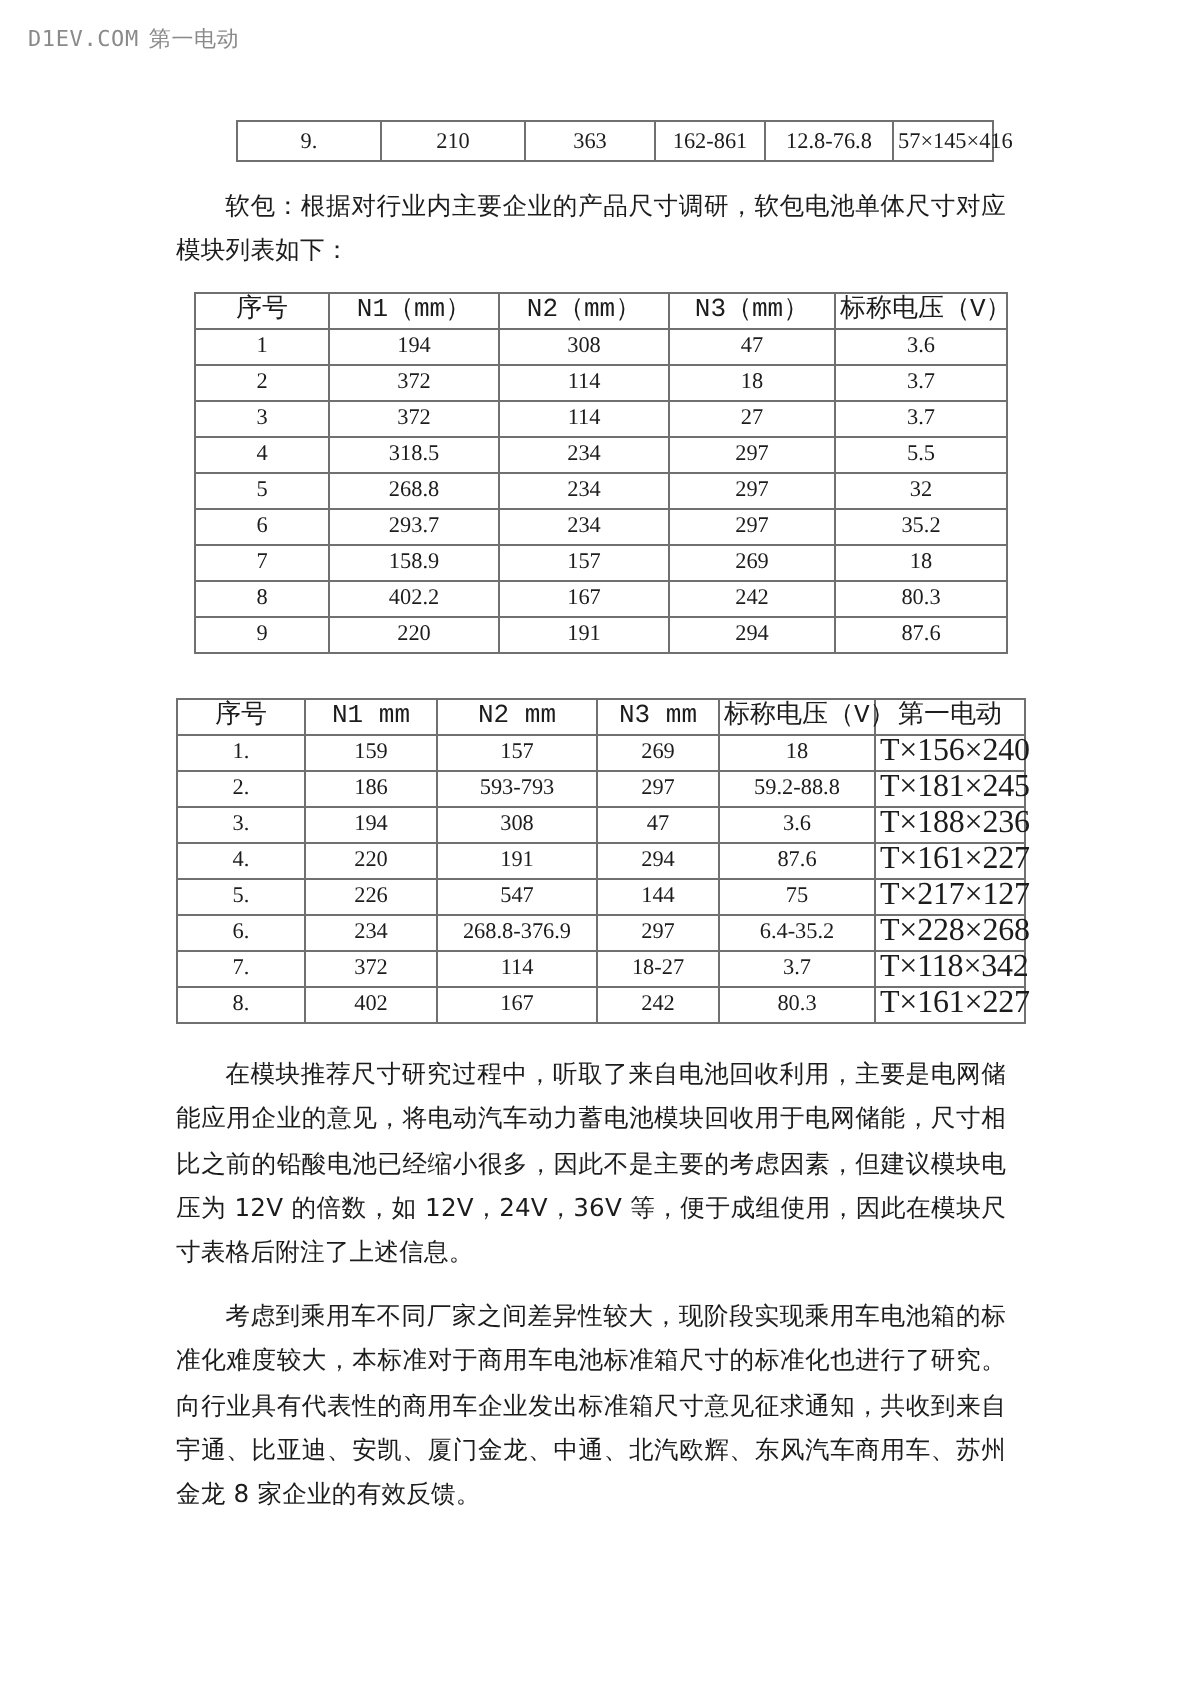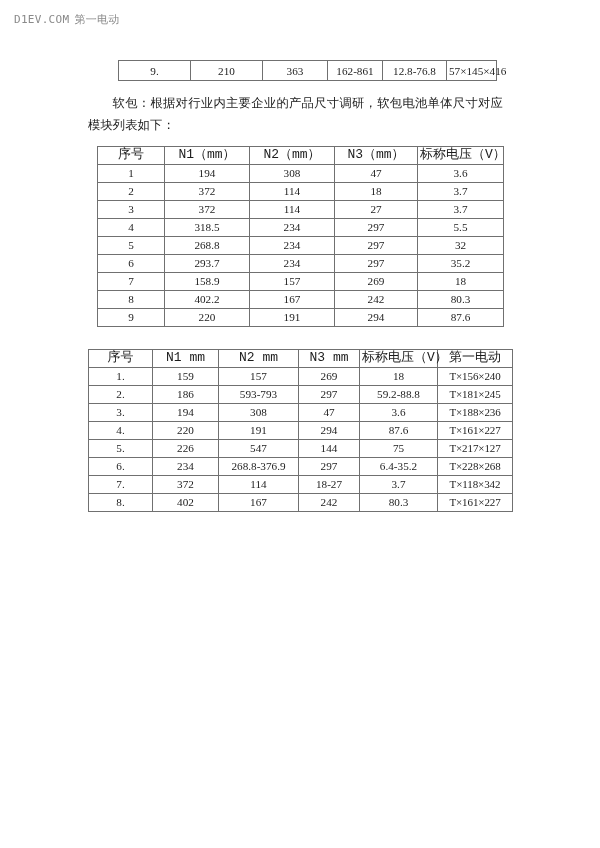--- a/index.html
+++ b/index.html
@@ -116,21 +116,21 @@
 
   
   .tbl-wrap-3 { padding-left: 88px; }
   table.tbl-3 { width: 424px; table-layout: fixed; }
   .tbl-3 col.c1 { width: 64px; }
   .tbl-3 col.c2 { width: 66px; }
   .tbl-3 col.c3 { width: 80px; }
   .tbl-3 col.c4 { width: 61px; }
   .tbl-3 col.c5 { width: 78px; }
   .tbl-3 col.c6 { width: 75px; }
-  .tbl-3 td.dim { font-size: 11px; letter-spacing: -0.1px; }
+  .tbl-3 td.dim { font-size: 16px; letter-spacing: -0.1px; }
 </style>
 </head>
 <body>
 
 <div class="page">
 
   <div class="watermark">
     <span>D1EV.COM</span><span class="wm-cn">第一电动</span>
   </div>
 
@@ -340,18 +340,20 @@
               <td>242</td>
               <td>80.3</td>
               <td class="dim">T×161×227</td>
             </tr>
           </tbody>
       </table>
     </div>
 
     <div class="gap-d"></div>
 
+    <p class="para">在模块推荐尺寸研究过程中，听取了来自电池回收利用，主要是电网储能应用企业的意见，将电动汽车动力蓄电池模块回收用于电网储能，尺寸相比之前的铅酸电池已经缩小很多，因此不是主要的考虑因素，但建议模块电压为 12V 的倍数，如 12V，24V，36V 等，便于成组使用，因此在模块尺寸表格后附注了上述信息。</p>
 
     <div class="gap-a"></div>
 
+    <p class="para">考虑到乘用车不同厂家之间差异性较大，现阶段实现乘用车电池箱的标准化难度较大，本标准对于商用车电池标准箱尺寸的标准化也进行了研究。向行业具有代表性的商用车企业发出标准箱尺寸意见征求通知，共收到来自宇通、比亚迪、安凯、厦门金龙、中通、北汽欧辉、东风汽车商用车、苏州金龙 8 家企业的有效反馈。</p>
 
   </div>
 </div>
 
 </body></html>

